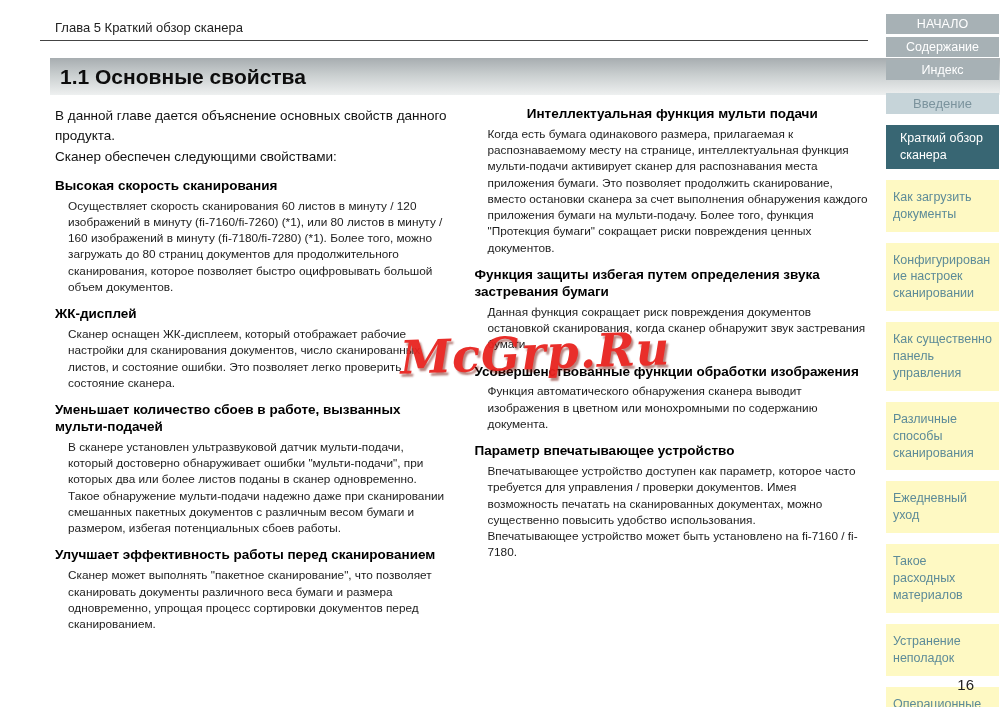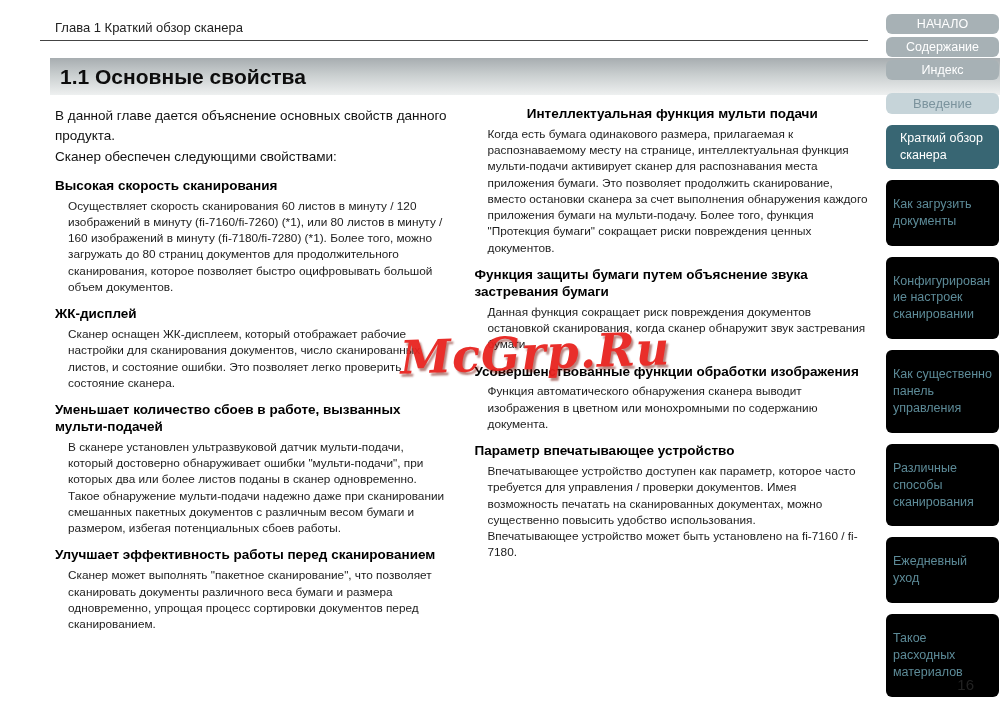--- a/index.html
+++ b/index.html
@@ -48,58 +48,58 @@
     font-size:11.8px; line-height:1.38; color:#1c1c1c;
     margin:0 0 0 13px; white-space:pre-line;
   }
 
   
   .sidebar {
     position:absolute; top:14px; right:1px; width:113px;
     display:flex; flex-direction:column;
   }
   .sb {
-    border-radius:6px; box-sizing:border-box; cursor:pointer;
+    border-radius:0; box-sizing:border-box; cursor:pointer;
     overflow-wrap:break-word; word-break:break-word;
   }
   .sb-gray {
     background:#a7b1b5; color:#ffffff; text-align:center;
     font-size:12.5px; padding:3px 2px; margin-bottom:3px;
   }
   .sb-intro {
     background:#c6d4d9; color:#7b939d; text-align:center;
     font-size:13px; padding:3px 10px; margin-top:10px; margin-bottom:11px;
   }
   .sb-active {
     background:#386673; color:#ffffff;
     font-size:12.5px; padding:5px 14px; line-height:1.35; margin-bottom:11px;
   }
   .sb-light {
-    background:#000000; color:#5d8b98;
-    font-size:12.5px; padding:16px 7px; line-height:1.35; margin-bottom:11px;
+    background:#fef9c3; color:#5d8b98;
+    font-size:12.5px; padding:9px 7px; line-height:1.35; margin-bottom:11px;
   }
 
   
   .watermark {
     position:absolute; left:400px; top:326px; z-index:5;
     font-family:"DejaVu Serif", serif; font-style:italic; font-weight:bold;
     font-size:46px; letter-spacing:1px; color:#e8231f;
     text-shadow:2px 3px 2px rgba(120,20,10,0.55);
     transform:rotate(-2deg); opacity:0.95; pointer-events:none;
   }
 
   .page-number {
     position:absolute; right:26px; bottom:14px;
     font-size:15px; color:#222;
   }
 </style>
 </head>
 <body>
 
-<div class="chapter-header">Глава 1 Краткий обзор сканера</div>
+<div class="chapter-header">Глава 5 Краткий обзор сканера</div>
 <div class="header-rule"></div>
 
 <div class="title-bar">
   <h1>1.1 Основные свойства</h1>
 </div>
 
 <div class="columns">
   <div class="col col-left">
     <div class="intro">
       <p>В данной главе дается объяснение основных свойств данного продукта.</p>
@@ -123,21 +123,21 @@
       <p class="section-body">Сканер может выполнять "пакетное сканирование", что позволяет сканировать документы различного веса бумаги и размера одновременно, упрощая процесс сортировки документов перед сканированием.</p>
     </div>
   </div>
 
   <div class="col col-right">
     <div class="section">
       <h3 class="section-heading">Интеллектуальная функция мульти подачи</h3>
       <p class="section-body">Когда есть бумага одинакового размера, прилагаемая к распознаваемому месту на странице, интеллектуальная функция мульти-подачи активирует сканер для распознавания места приложения бумаги. Это позволяет продолжить сканирование, вместо остановки сканера за счет выполнения обнаружения каждого приложения бумаги на мульти-подачу. Более того, функция "Протекция бумаги" сокращает риски повреждения ценных документов.</p>
     </div>
     <div class="section">
-      <h3 class="section-heading">Функция защиты бумаги путем объяснение звука застревания бумаги</h3>
+      <h3 class="section-heading">Функция защиты избегая путем определения звука застревания бумаги</h3>
       <p class="section-body">Данная функция сокращает риск повреждения документов остановкой сканирования, когда сканер обнаружит звук застревания бумаги.</p>
     </div>
     <div class="section">
       <h3 class="section-heading">Усовершенствованные функции обработки изображения</h3>
       <p class="section-body">Функция автоматического обнаружения сканера выводит изображения в цветном или монохромными по содержанию документа.</p>
     </div>
     <div class="section">
       <h3 class="section-heading">Параметр впечатывающее устройство</h3>
       <p class="section-body">Впечатывающее устройство доступен как параметр, которое часто требуется для управления / проверки документов. Имея возможность печатать на сканированных документах, можно существенно повысить удобство использования.
 Впечатывающее устройство может быть установлено на fi-7160 / fi-7180.</p>

